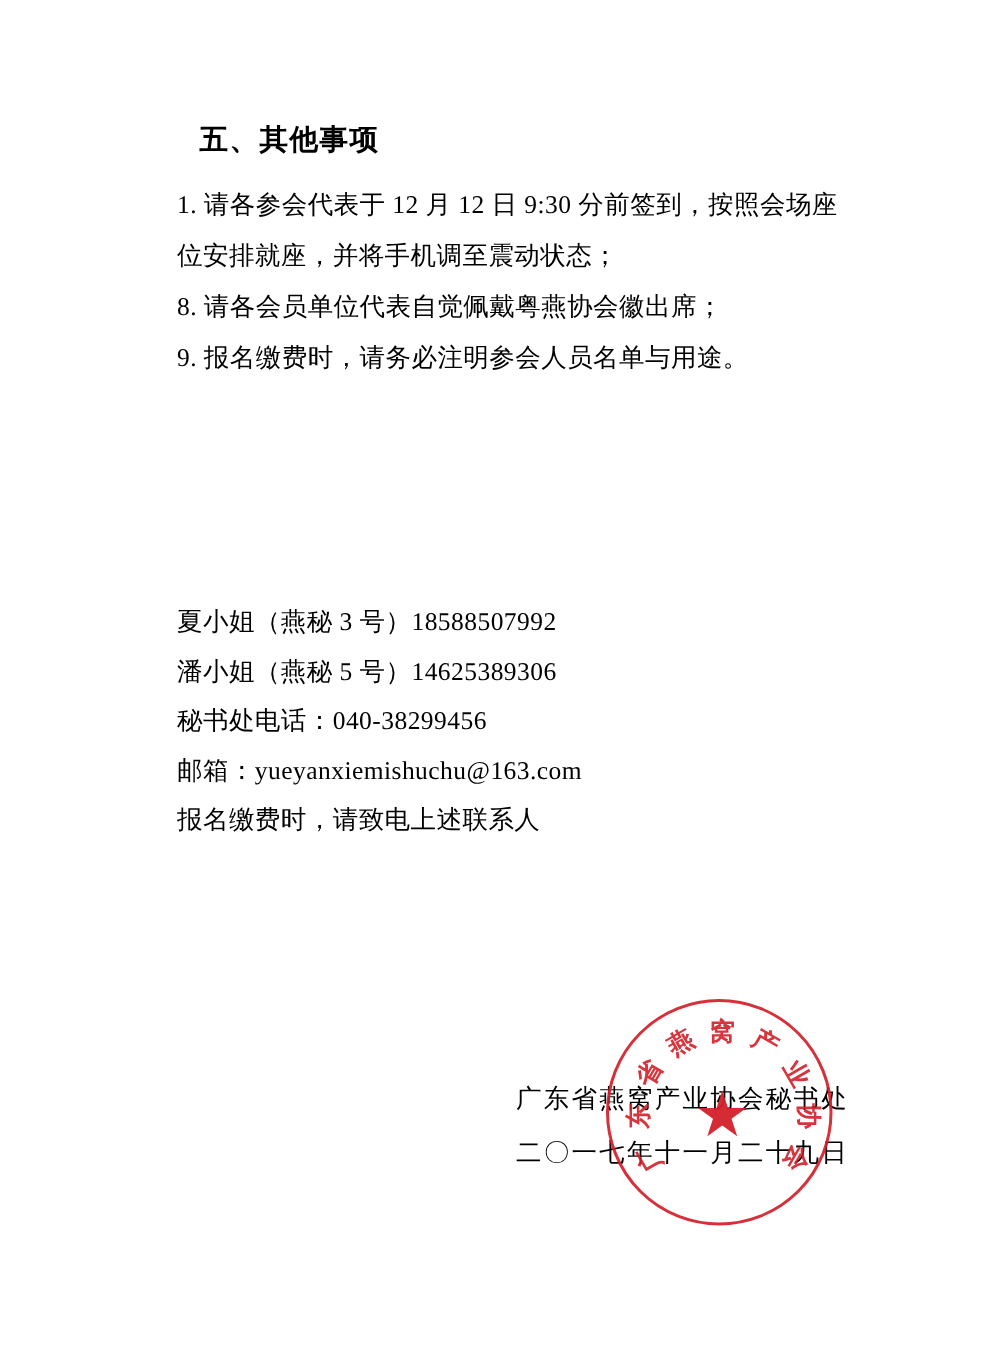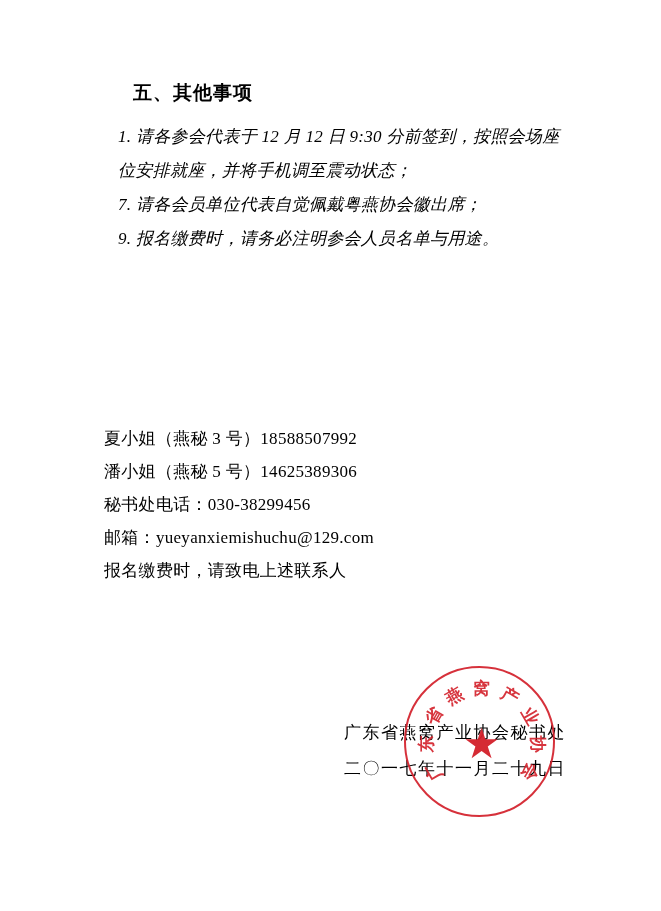--- a/index.html
+++ b/index.html
@@ -29,35 +29,33 @@
     font-size: 19px;
     font-weight: bold;
     letter-spacing: 1px;
     font-family: "DejaVu Serif", "Liberation Serif", serif;
   }
   .body-block {
     position: absolute;
     left: 118px;
     top: 120px;
     width: 450px;
-    font-style: italic;
   }
   .body-line {
     font-size: 17px;
     line-height: 34px;
     letter-spacing: 0.3px;
     white-space: pre-wrap;
     font-family: "Liberation Serif", "DejaVu Serif", serif;
   }
   .contact-block {
     position: absolute;
-    left: 104px;
+    left: 118px;
     top: 398px;
     width: 450px;
-    margin-top: 24px;
   }
   .contact-line {
     font-size: 17px;
     line-height: 33px;
     letter-spacing: 0.3px;
     font-family: "Liberation Serif", "DejaVu Serif", serif;
   }
   .signature-block {
     position: absolute;
     left: 344px;
@@ -125,29 +123,29 @@
 </style>
 </head>
 <body>
 
 <div class="page">
 
   <div class="section-heading">五、其他事项</div>
 
   <div class="body-block">
     <div class="body-line">1. 请各参会代表于 12 月 12 日 9:30 分前签到，按照会场座位安排就座，并将手机调至震动状态；</div>
-    <div class="body-line">7. 请各会员单位代表自觉佩戴粤燕协会徽出席；</div>
+    <div class="body-line">8. 请各会员单位代表自觉佩戴粤燕协会徽出席；</div>
     <div class="body-line">9. 报名缴费时，请务必注明参会人员名单与用途。</div>
   </div>
 
   <div class="contact-block">
     <div class="contact-line">夏小姐（燕秘 3 号）18588507992</div>
     <div class="contact-line">潘小姐（燕秘 5 号）14625389306</div>
-    <div class="contact-line">秘书处电话：030-38299456</div>
-    <div class="contact-line">邮箱：yueyanxiemishuchu@129.com</div>
+    <div class="contact-line">秘书处电话：040-38299456</div>
+    <div class="contact-line">邮箱：yueyanxiemishuchu@163.com</div>
     <div class="contact-line">报名缴费时，请致电上述联系人</div>
   </div>
 
   <div class="signature-block">
     <div class="signature-line">广东省燕窝产业协会秘书处</div>
     <div class="signature-line">二〇一七年十一月二十九日</div>
   </div>
 
   <div class="seal">
     <div class="seal-ring"></div>

